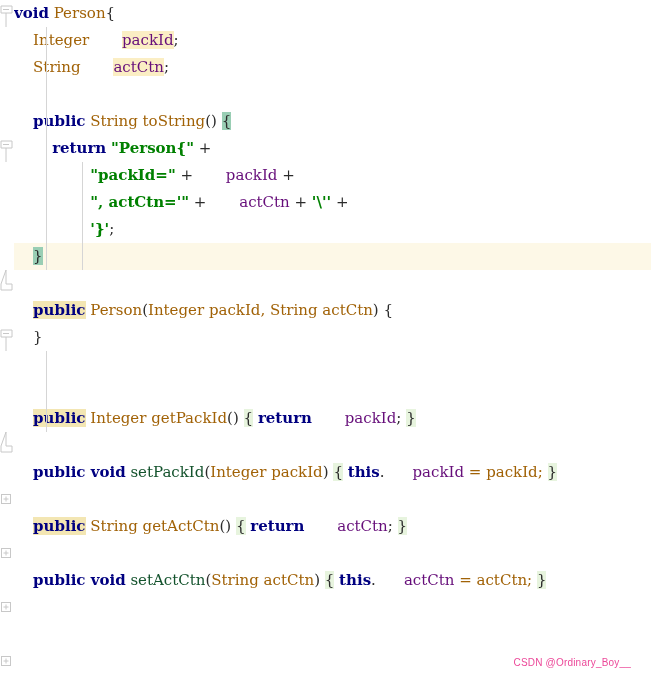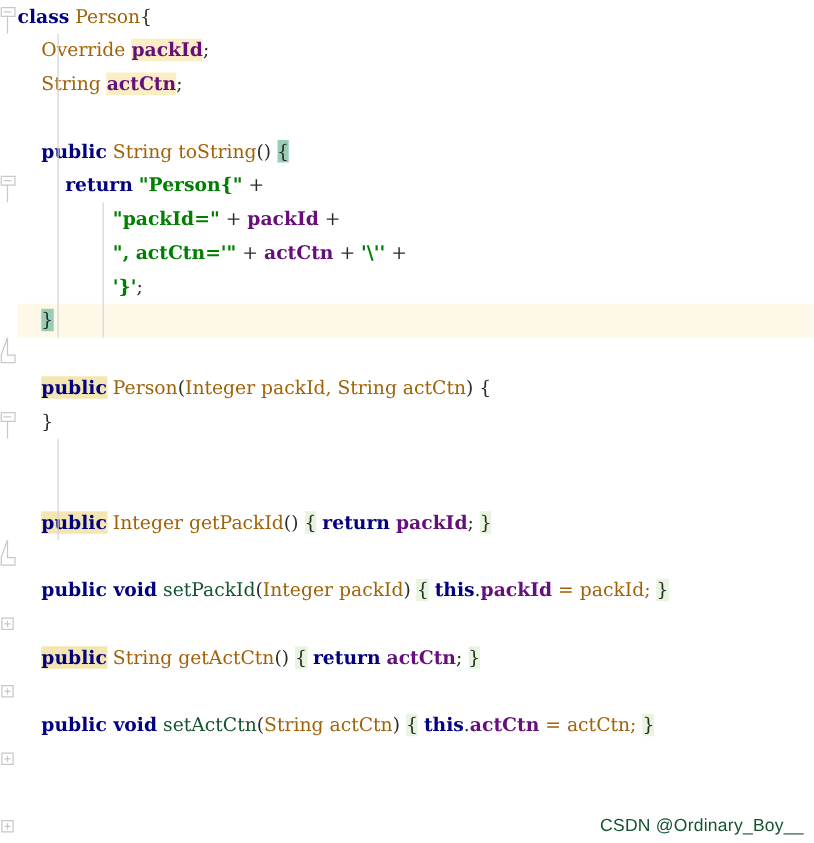--- a/index.html
+++ b/index.html
@@ -64,53 +64,53 @@
     top: 0;
     width: 1px;
     background: #d5d5d5;
     z-index: 2;
     pointer-events: none;
   }
 
   
   .kw      { color: #000080; font-weight: bold; }          
   .plain   { color: #a16207; }
-  .field   { color: #660e7a; font-weight: bold; }          
+  .field   { color: #660e7a; font-weight: normal; margin-left: 28px; }          
   .str     { color: #008000; font-weight: bold; }          
   .anno    { color: #808000; }                             
   .dim     { color: #14532d; }                             
   .punc    { color: #2b2b2b; }
   .brace   { color: #2b2b2b; }
 
   
   .hl-search { background: #f3e6b3; }   
   .hl-ident  { background: #fbeec4; }   
   .hl-brace  { background: #99ceb4; }   
   .hl-body   { background: #e7f4de; }   
 
   
   #watermark {
     position: absolute;
-    right: 8px;
+    right: 20px;
     bottom: 6px;
     font-family: "Liberation Sans", sans-serif;
-    font-size: 14px;
-    color: #14532d;
+    font-size: 10px;
+    color: #ec4899;
     letter-spacing: 0.2px;
     z-index: 5;
   }
 </style>
 </head>
 <body>
 
 <div id="editor">
 
   <div id="code">
-      <div class="line"><span class="kw">class</span><span class="plain"> </span><span class="plain">Person</span><span class="brace">{</span></div>
-      <div class="line"><span class="plain">    Override </span><span class="field hl-ident">packId</span><span class="punc">;</span></div>
+      <div class="line"><span class="kw">void</span><span class="plain"> </span><span class="plain">Person</span><span class="brace">{</span></div>
+      <div class="line"><span class="plain">    Integer </span><span class="field hl-ident">packId</span><span class="punc">;</span></div>
       <div class="line"><span class="plain">    String </span><span class="field hl-ident">actCtn</span><span class="punc">;</span></div>
       <div class="line">&nbsp;</div>
       <div class="line"><span class="plain">    </span><span class="kw">public</span><span class="plain"> String toString</span><span class="punc">()</span><span class="plain"> </span><span class="brace hl-brace">{</span></div>
       <div class="line"><span class="plain">        </span><span class="kw">return</span><span class="plain"> </span><span class="str">"Person{"</span><span class="punc"> + </span></div>
       <div class="line"><span class="plain">                </span><span class="str">"packId="</span><span class="punc"> + </span><span class="field">packId</span><span class="punc"> +</span></div>
       <div class="line"><span class="plain">                </span><span class="str">", actCtn='"</span><span class="punc"> + </span><span class="field">actCtn</span><span class="punc"> + </span><span class="str">'\''</span><span class="punc"> +</span></div>
       <div class="line"><span class="plain">                </span><span class="str">'}'</span><span class="punc">;</span></div>
       <div class="line caret"><span class="plain">    </span><span class="brace hl-brace">}</span></div>
       <div class="line">&nbsp;</div>
       <div class="line"><span class="plain">    </span><span class="kw hl-search">public</span><span class="plain"> Person</span><span class="punc">(</span><span class="plain">Integer packId, String actCtn</span><span class="punc">)</span><span class="brace"> {</span></div>

